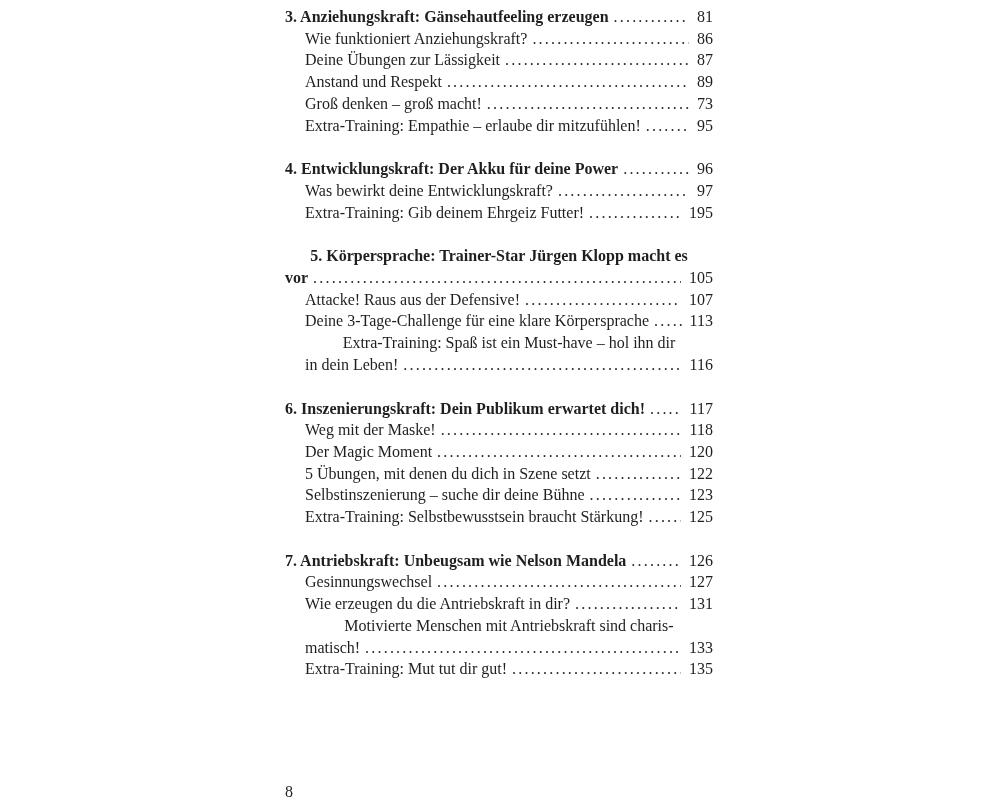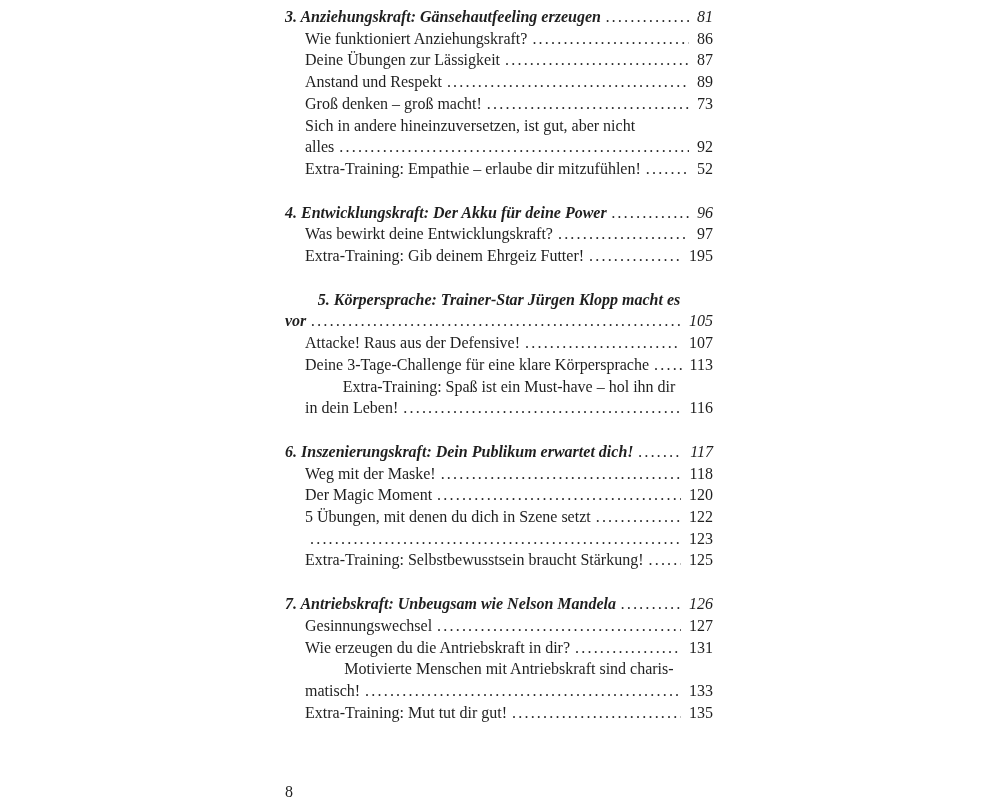--- a/index.html
+++ b/index.html
@@ -14,21 +14,21 @@
   }
   .toc {
     position: absolute;
     left: 285px; top: 6px;
     width: 428px;
     font-size: 16px;
     line-height: 21.7px;
   }
   .toc-section + .toc-section { margin-top: 22px; text-align: center; }
   .entry.sub { padding-left: 20px; }
-  .entry.chapter { font-weight: bold; font-style: italic; }
+  .entry.chapter { font-weight: bold; }
   .entry.chapter .leader, .entry.chapter .num { font-weight: normal; }
   .row { display: flex; align-items: baseline; }
   .row .text { flex: 0 0 auto; white-space: nowrap; }
   .leader {
     flex: 1 1 auto;
     min-width: 0;
     overflow: hidden;
     white-space: nowrap;
     margin-left: 5px;
     margin-right: 8px;
@@ -85,34 +85,26 @@
   </div>
 
   <div class="entry sub">
     <div class="row">
       <span class="text">Groß denken – groß macht!</span>
       <span class="leader"></span>
       <span class="num">73</span>
     </div>
   </div>
 
-  <div class="entry sub">
-    <div class="wrapline">Sich in andere hineinzuversetzen, ist gut, aber nicht</div>
-        <div class="row">
-      <span class="text">alles</span>
-      <span class="leader"></span>
-      <span class="num">92</span>
-    </div>
-  </div>
 
   <div class="entry sub">
     <div class="row">
       <span class="text">Extra-Training: Empathie – erlaube dir mitzufühlen!</span>
       <span class="leader"></span>
-      <span class="num">52</span>
+      <span class="num">95</span>
     </div>
   </div>
 </section>
     <section class="toc-section">
   <div class="entry chapter">
     <div class="row">
       <span class="text">4. Entwicklungskraft: Der Akku für deine Power</span>
       <span class="leader"></span>
       <span class="num">96</span>
     </div>
@@ -198,20 +190,21 @@
   <div class="entry sub">
     <div class="row">
       <span class="text">5 Übungen, mit denen du dich in Szene setzt</span>
       <span class="leader"></span>
       <span class="num">122</span>
     </div>
   </div>
 
   <div class="entry sub">
     <div class="row">
+      <span class="text">Selbstinszenierung – suche dir deine Bühne</span>
       <span class="leader"></span>
       <span class="num">123</span>
     </div>
   </div>
 
   <div class="entry sub">
     <div class="row">
       <span class="text">Extra-Training: Selbstbewusstsein braucht Stärkung!</span>
       <span class="leader"></span>
       <span class="num">125</span>

